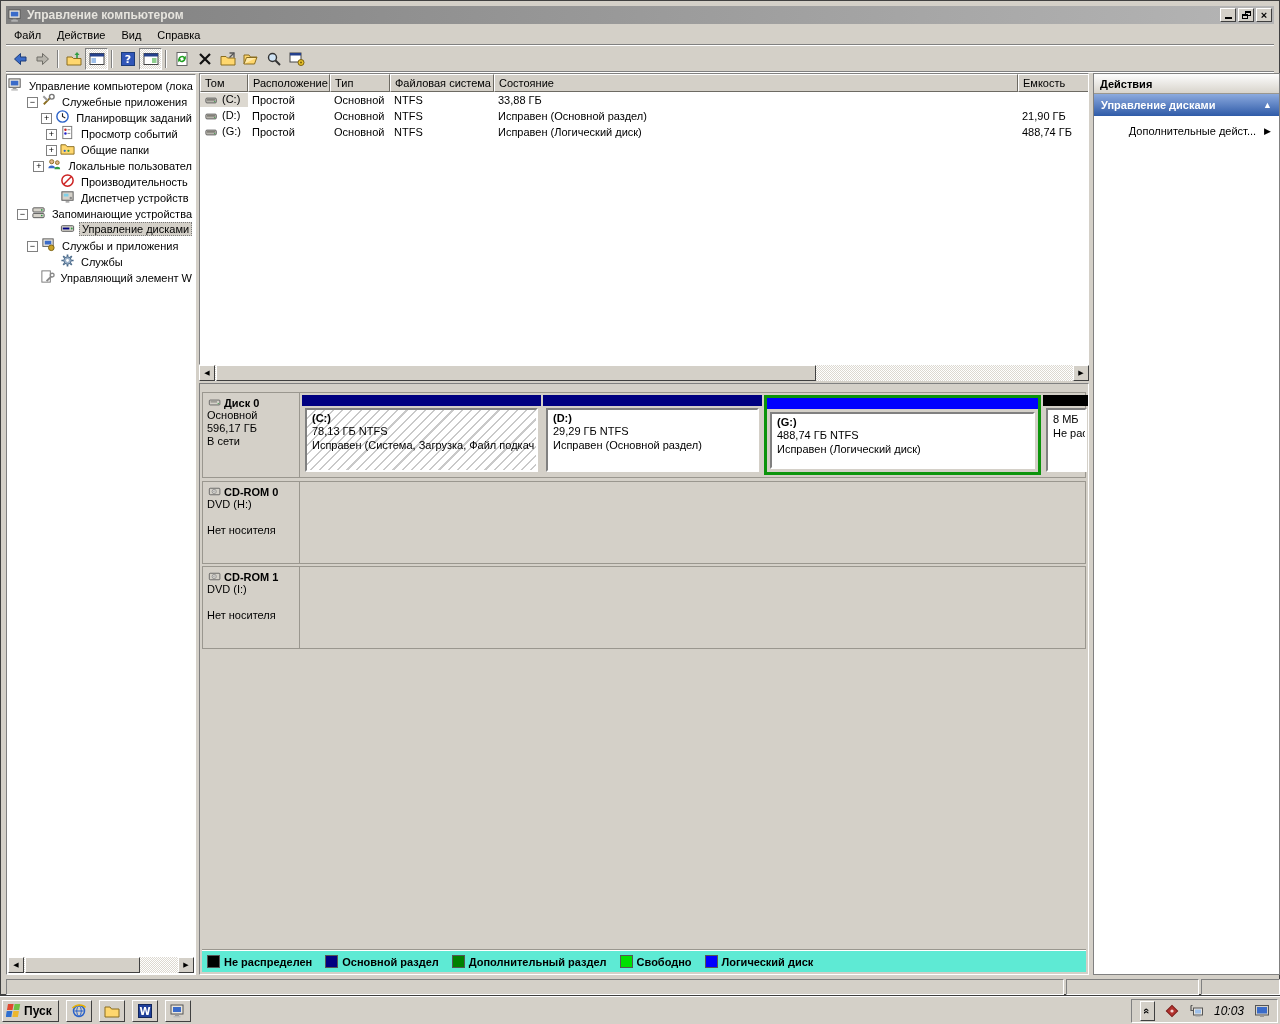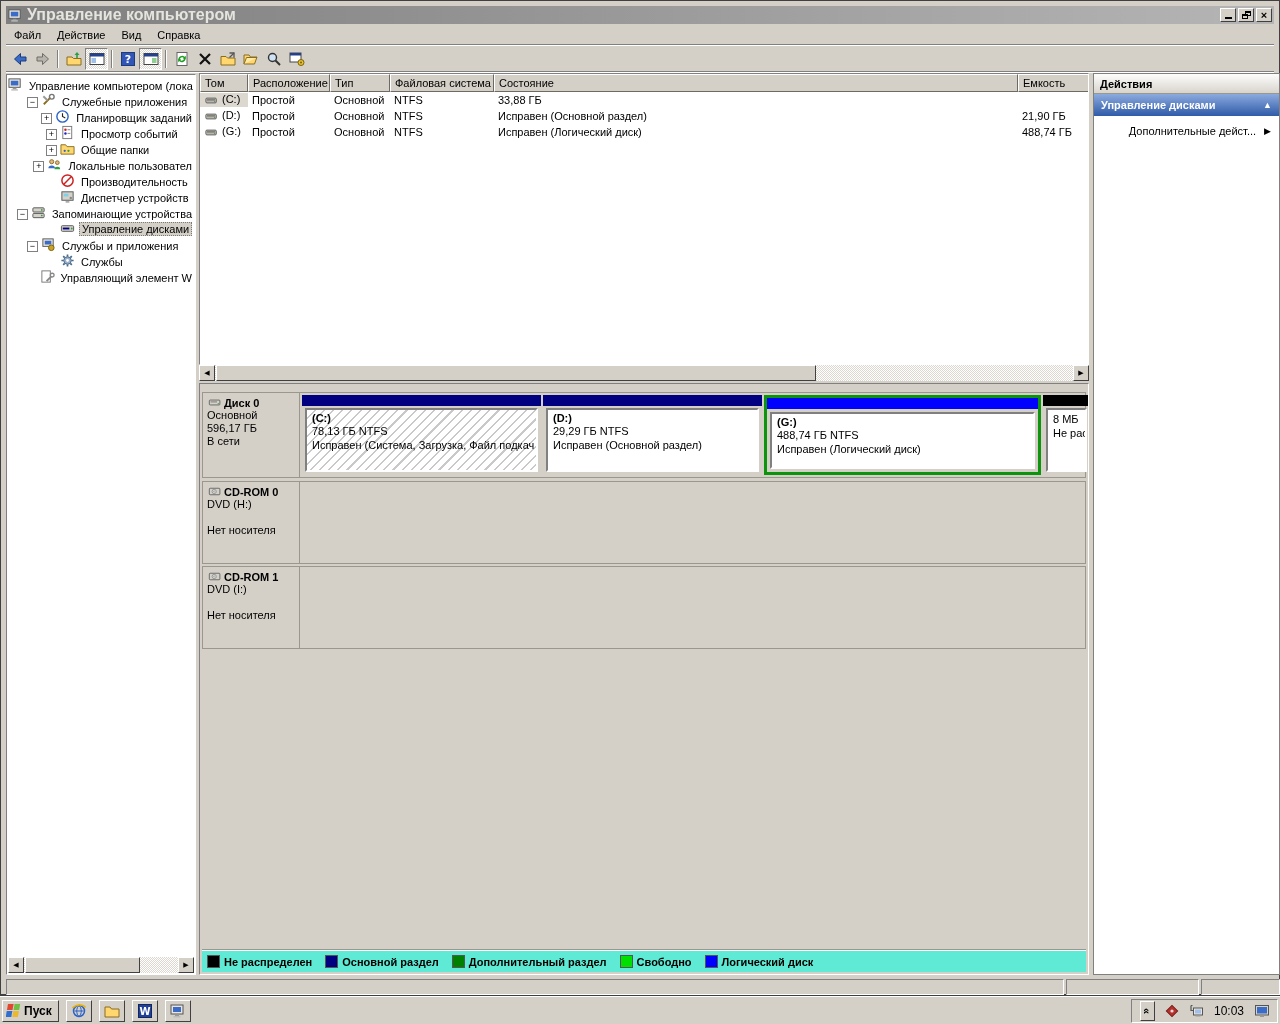--- a/index.html
+++ b/index.html
@@ -8,21 +8,21 @@
 
   .ico { display:inline-block; vertical-align:middle; line-height:0; }
   .ico svg { width:100%; height:100%; display:block; }
 
   
   .window { position:absolute; left:0; top:0; width:1280px; height:995px; background:#d4d0c8;
             border:3px solid #d4d0c8; outline:1px solid #404040; outline-offset:-1px; }
   .titlebar { position:absolute; left:3px; top:3px; right:3px; height:18px;
               background:linear-gradient(90deg,#7f7f7f,#b5b5b5); display:flex; align-items:center; padding:0 2px; }
   .title-icon { width:15px; height:15px; margin-right:4px; }
-  .title-text { color:#e6e4de; font-weight:bold; font-size:16px; flex:1; white-space:nowrap; overflow:hidden; }
+  .title-text { color:#e6e4de; font-weight:bold; font-size:12px; flex:1; white-space:nowrap; overflow:hidden; }
   .win-controls { display:flex; gap:2px; }
   .winbtn { width:16px; height:14px; background:#d4d0c8; border:1px solid; border-color:#fff #404040 #404040 #fff;
             display:flex; align-items:center; justify-content:center; font-size:11px; font-weight:bold; line-height:1; cursor:default; }
   .glyph-min { width:7px; border-bottom:2px solid #000; align-self:flex-end; margin-bottom:2px; }
   .glyph-restore { position:relative; width:9px; height:8px; }
   .glyph-restore i { position:absolute; border:1px solid #000; border-top-width:2px; background:#d4d0c8; display:block; }
   .glyph-restore i:first-child { width:6px; height:5px; right:0; top:0; }
   .glyph-restore i:last-child { width:6px; height:5px; left:0; bottom:0; }
 
   .menubar { position:absolute; left:3px; top:22px; right:3px; height:20px; display:flex; align-items:center;
@@ -116,21 +116,21 @@
   .start-btn .ico { width:15px; height:14px; }
   .ql-btn { width:26px; height:22px; margin-left:7px; display:flex; align-items:center; justify-content:center;
             background:#d4d0c8; border:1px solid; border-color:#fff #404040 #404040 #fff; }
   .ql-btn .ico { width:16px; height:16px; }
   .tray { margin-left:auto; height:24px; display:flex; align-items:center; gap:9px; padding:0 6px 0 8px;
           border:1px solid; border-color:#808080 #fff #fff #808080; }
   .tray .ico { width:16px; height:16px; }
   .chevron-btn { width:15px; height:20px; background:#d4d0c8; border:1px solid; border-color:#fff #404040 #404040 #fff;
                  display:flex; align-items:center; justify-content:center; }
   .chevron-btn span { display:inline-block; transform:rotate(90deg); font-weight:bold; font-size:11px; }
-  .clock { font-size:12px; }
+  .clock { font-size:12px;font-style:italic; }
 </style>
 </head>
 <body>
 
 <div class="window">
 
   <div class="titlebar">
     <span class="ico title-icon">
         <svg viewBox="0 0 16 16">
           <rect x="1" y="2" width="12" height="9" fill="#e8e5de" stroke="#555"></rect>

